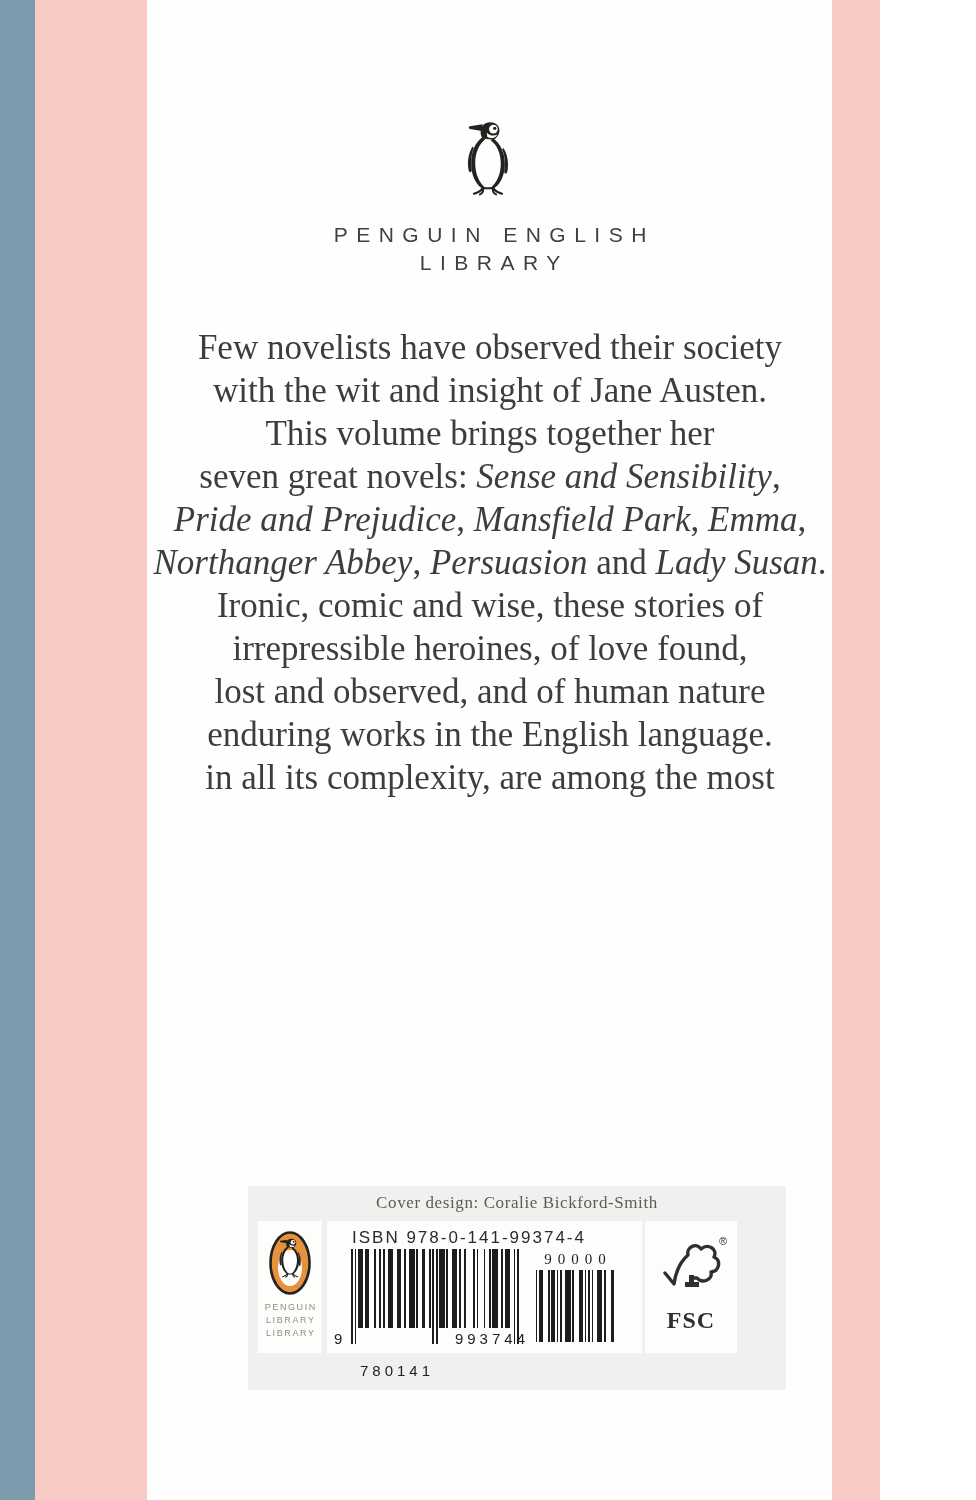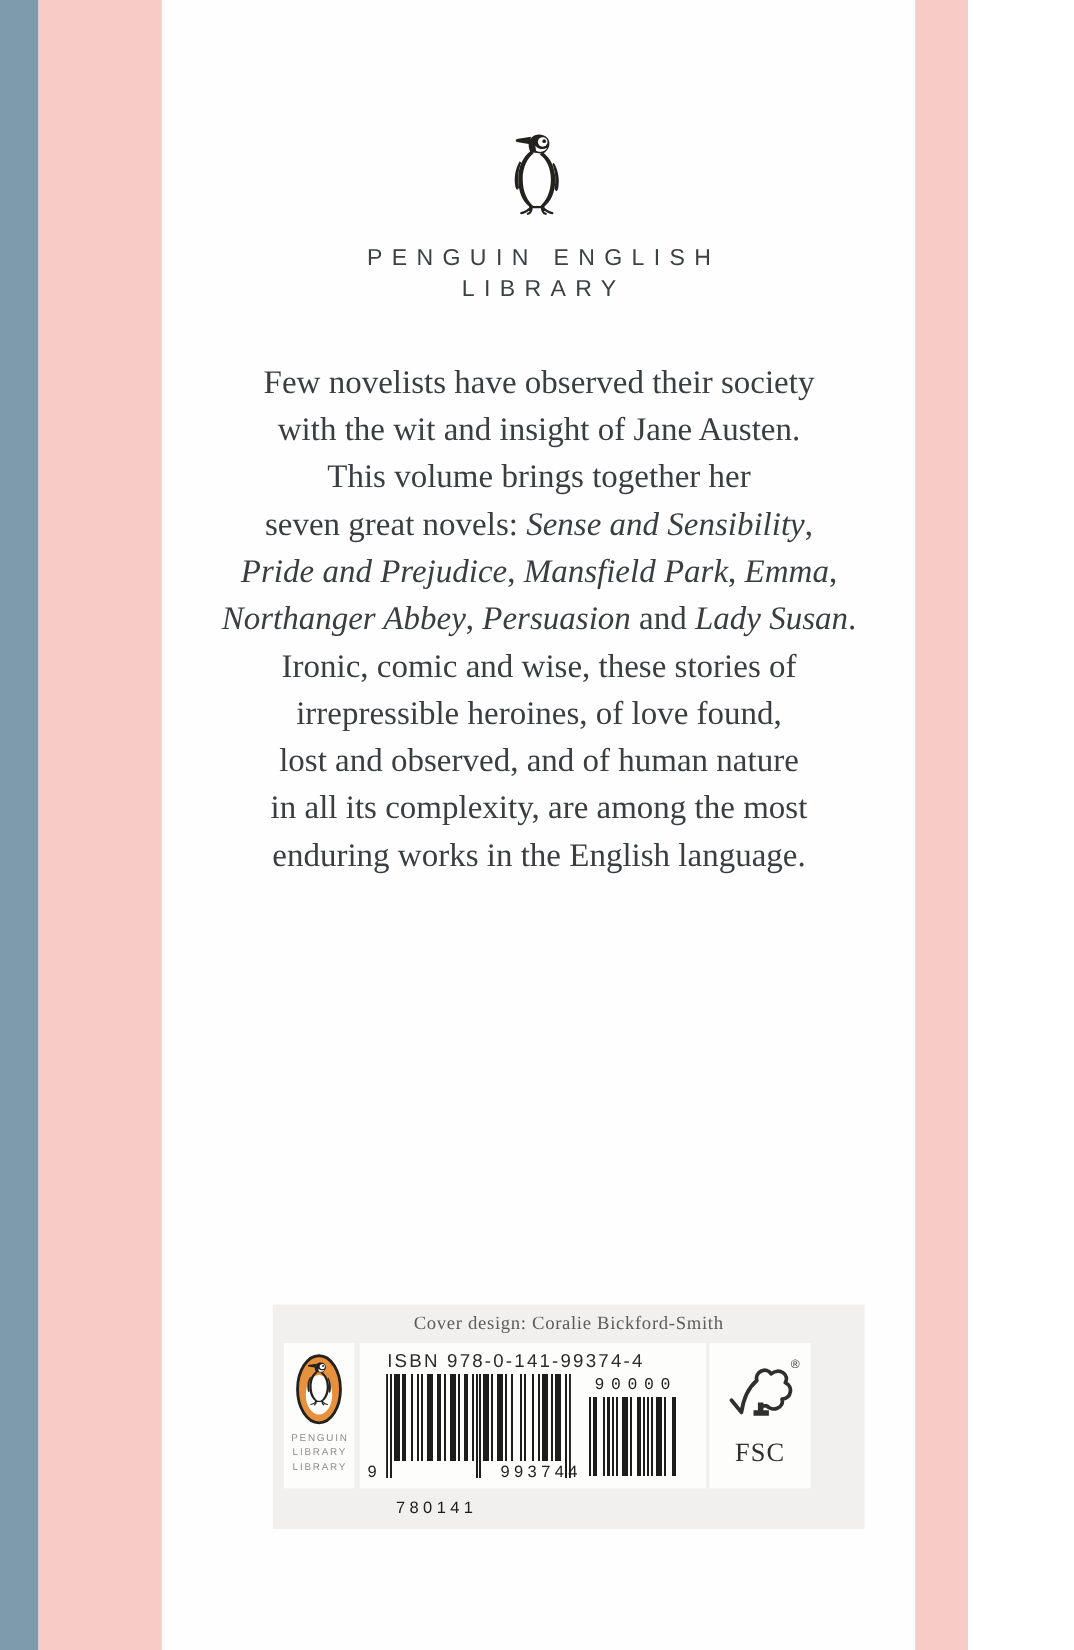--- a/index.html
+++ b/index.html
@@ -25,21 +25,21 @@
   .logo-top{position:absolute;left:455px;top:102px;width:66px;height:112px;}
   .brand{
     position:absolute;left:147px;top:221px;width:686px;text-align:center;
     font-family:"Liberation Sans",sans-serif;font-size:21px;color:#3d4144;
     letter-spacing:8.5px;padding-left:0;line-height:28px;
   }
   .brand .bl{text-indent:8.5px;}
 
   .blurb{
     position:absolute;left:120px;top:326px;width:740px;text-align:center;
-    font-size:30px;line-height:43px;color:var(--text);
+    font-size:35px;line-height:43px;color:var(--text);
   }
   .blurb .it{font-style:italic;}
 
   .info-panel{
     position:absolute;left:248px;top:1186px;width:494px;height:204px;
     background:var(--panel-gray);
     padding-left:44px;
   }
   .cover-design{
     position:absolute;top:7px;left:0;right:0;text-align:center;
@@ -60,31 +60,31 @@
   .main-barcode{position:absolute;left:24px;top:28px;width:168px;height:95px;}
   .ean-digits{
     position:absolute;left:0;right:0;bottom:-3px;height:17px;
     font-family:"Liberation Sans",sans-serif;font-size:15px;color:#1e1e1c;
   }
   .ean-prefix{position:absolute;left:-17px;}
   .ean-g1{position:absolute;left:8px;width:76px;text-align:center;letter-spacing:4px;margin-top:32px;}
   .ean-g2{position:absolute;left:102px;width:76px;text-align:right;letter-spacing:4px;}
   .addon{position:absolute;left:207px;top:30px;width:82px;text-align:center;}
   .addon-digits{
-    font-family:Liberation Mono, monospace;font-size:15px;color:#1e1e1c;
+    font-family:Liberation Serif, serif;font-size:15px;color:#1e1e1c;
     letter-spacing:6px;text-indent:6px;margin-bottom:2px;
   }
   .fsc-box{left:397px;width:92px;text-align:center;}
   .fsc-art{position:relative;display:inline-block;margin-top:18px;width:60px;height:64px;}
   .fsc-reg{
     position:absolute;right:-6px;top:-4px;font-family:"Liberation Sans",sans-serif;
     font-size:11px;color:#2f2f2d;
   }
   .fsc-label{
-    margin-top:0;font-family:"Liberation Serif",serif;font-weight:normal;
+    margin-top:0;font-family:"Liberation Serif",serif;font-weight:bold;
     font-size:24px;letter-spacing:1px;color:#2f2f2d;
   }
   svg{display:block;}
 </style>
 </head>
 <body>
 
 <div class="page">
 
   <svg width="0" height="0" style="position:absolute">
@@ -122,22 +122,22 @@
   <div class="blurb" id="blurb">
       <div><span>Few novelists have observed their society</span></div>
       <div><span>with the wit and insight of Jane Austen.</span></div>
       <div><span>This volume brings together her</span></div>
       <div><span>seven great novels: </span><span class="it">Sense and Sensibility</span><span>,</span></div>
       <div><span class="it">Pride and Prejudice</span><span>, </span><span class="it">Mansfield Park</span><span>, </span><span class="it">Emma</span><span>,</span></div>
       <div><span class="it">Northanger Abbey</span><span>, </span><span class="it">Persuasion</span><span> and </span><span class="it">Lady Susan</span><span>.</span></div>
       <div><span>Ironic, comic and wise, these stories of</span></div>
       <div><span>irrepressible heroines, of love found,</span></div>
       <div><span>lost and observed, and of human nature</span></div>
+      <div><span>enduring works in the English language.</span></div>
       <div><span>in all its complexity, are among the most</span></div>
-      <div><span>enduring works in the English language.</span></div>
     </div>
 
   <div class="info-panel">
     <div class="cover-design">Cover design: Coralie Bickford-Smith</div>
 
     <div class="wbox imprint-box">
       <svg class="imprint-oval" width="44" height="66" viewBox="0 0 44 66">
         <ellipse cx="22" cy="33" rx="19.5" ry="30.5" fill="#e8913d" stroke="#24221f" stroke-width="2.6"></ellipse>
         <ellipse cx="22" cy="38" rx="12" ry="18" fill="#ffffff"></ellipse>
         <use href="#penguin-shape" transform="translate(4.5,6.5) scale(0.36)"></use>

